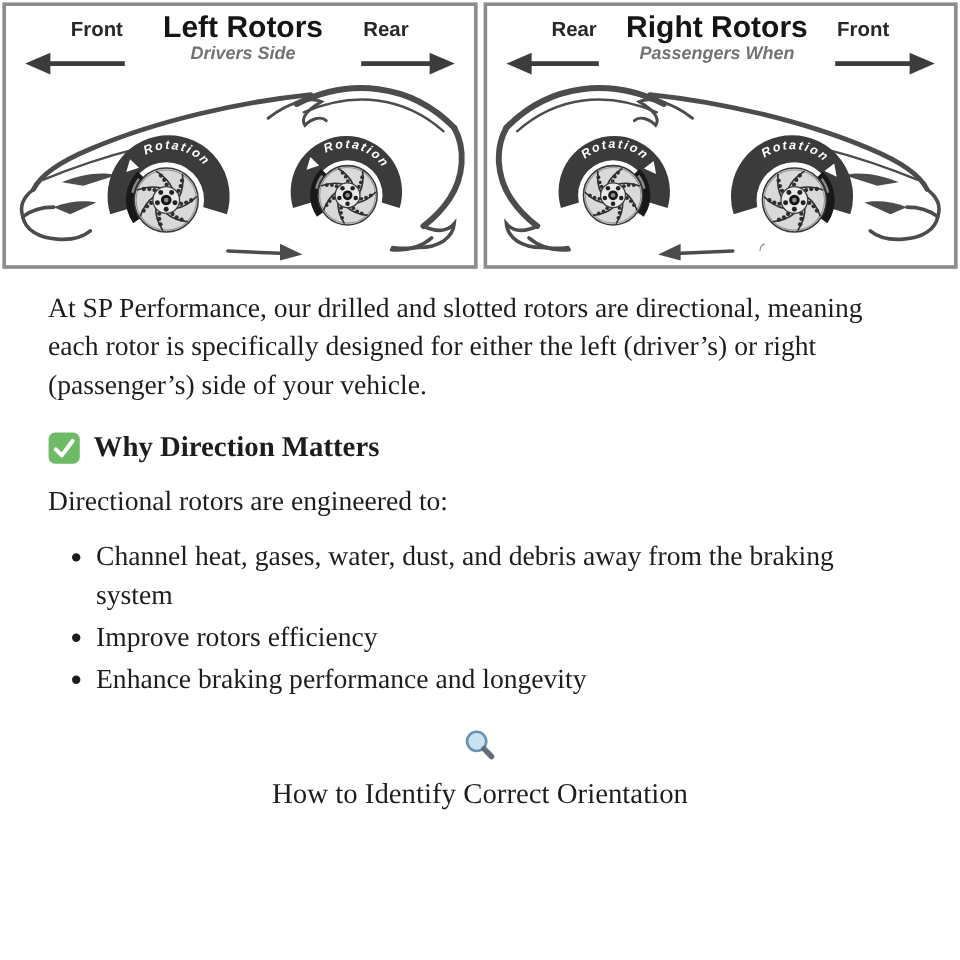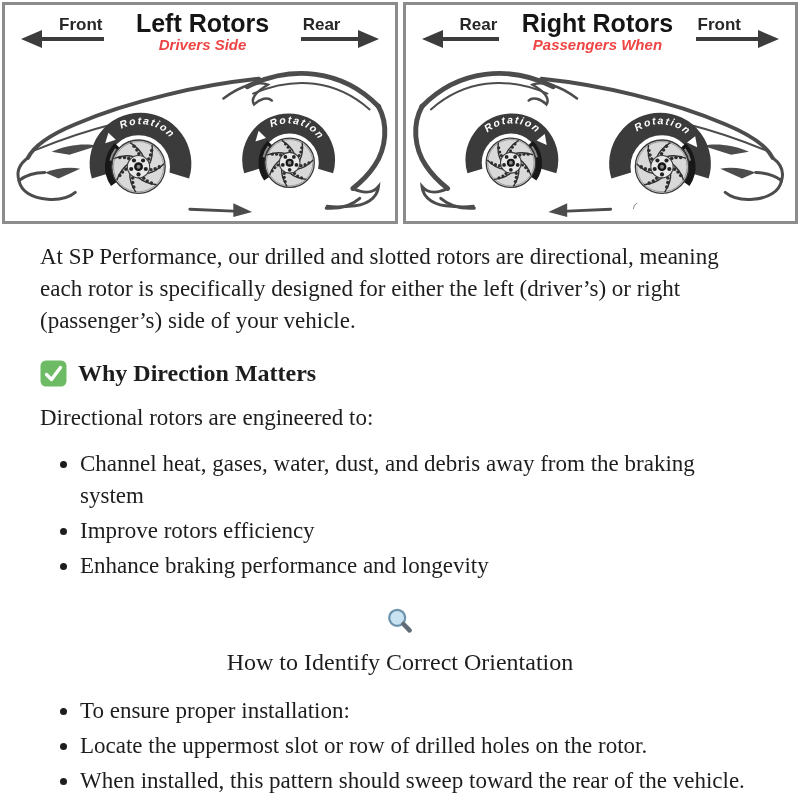--- a/index.html
+++ b/index.html
@@ -6,23 +6,23 @@
   body{width:800px;font-family:"Liberation Serif",serif;color:#1d1d1d;}
 
   
   .panels{display:flex;gap:5px;padding:2px;box-sizing:border-box;width:800px;}
   .panel{flex:1;border:3px solid #8c8c8c;background:#fff;min-width:0;}
   .panel-header{position:relative;height:50px;padding:6px 14px 0;display:flex;
     align-items:flex-start;justify-content:space-between;
     font-family:"Liberation Sans",sans-serif;}
   .titles{flex:1;text-align:center;margin-top:0;}
   .panel-title{font-size:25px;font-weight:bold;color:#151515;line-height:25px;letter-spacing:0;}
-  .panel-subtitle{font-size:15px;font-weight:bold;font-style:italic;color:#ef4444;line-height:17px;}
+  .panel-subtitle{font-size:15px;font-weight:bold;font-style:italic;color:#737373;line-height:17px;}
   .dir{position:relative;font-weight:bold;font-size:17px;color:#272727;
-    padding-bottom:6px;margin-top:4px;white-space:nowrap;}
+    padding-bottom:20px;margin-top:4px;white-space:nowrap;}
   .dir .dir-bar{position:absolute;height:4px;background:#3c3c3c;bottom:0;}
   .dir-left{margin-left:40px;}
   .dir-right{margin-right:40px;}
   .dir-left .dir-bar{left:-18px;right:-2px;}
   .dir-right .dir-bar{left:-2px;right:-18px;}
   .tri{position:absolute;bottom:-7px;width:0;height:0;
     border-top:9px solid transparent;border-bottom:9px solid transparent;}
   .dir-left .tri{left:-38px;border-right:21px solid #3c3c3c;}
   .dir-right .tri{right:-38px;border-left:21px solid #3c3c3c;}
   .car-svg{display:block;width:100%;height:160px;}
@@ -342,19 +342,14 @@
   <h2 class="sec-head sec2">
     <span class="ico">
       <svg width="28" height="28" viewBox="0 0 28 28">
         <circle cx="11.2" cy="10.8" r="8" stroke-width="2.2" stroke="#6b93ad" fill="#c9e2f2"></circle>
         <line x1="17.4" y1="17" x2="23.6" y2="23.4" stroke="#626d79" stroke-width="4.6" stroke-linecap="round"></line>
       </svg>
     </span>
     <span>How to Identify Correct Orientation</span>
   </h2>
 
-  <ul class="list2">
-    <li>To ensure proper installation:</li>
-    <li>Locate the uppermost slot or row of drilled holes on the rotor.</li>
-    <li>When installed, this pattern should sweep toward the rear of the vehicle.</li>
-  </ul>
 
 </main>
 
 </body></html>

